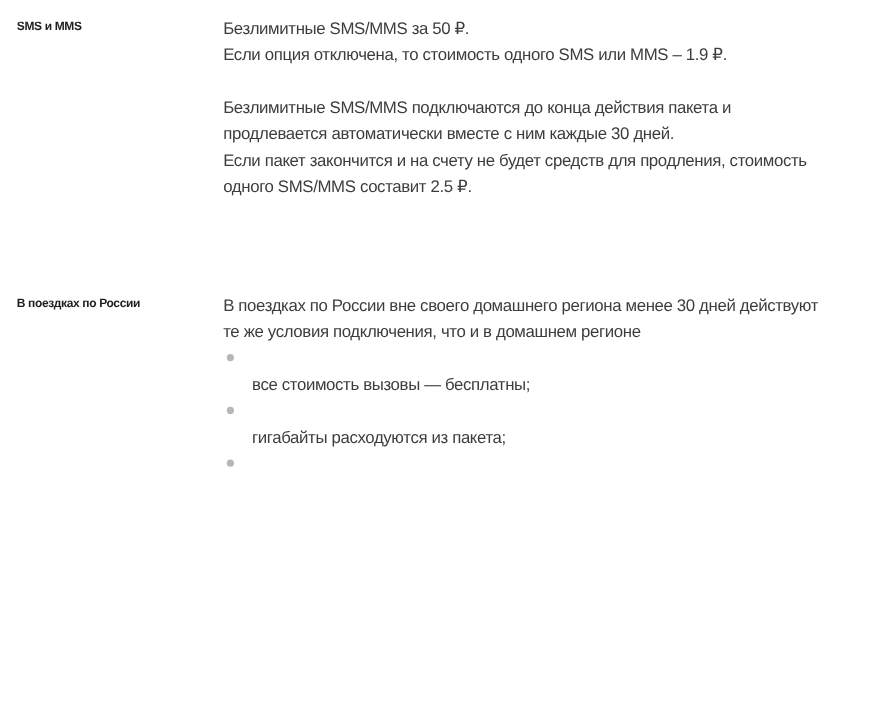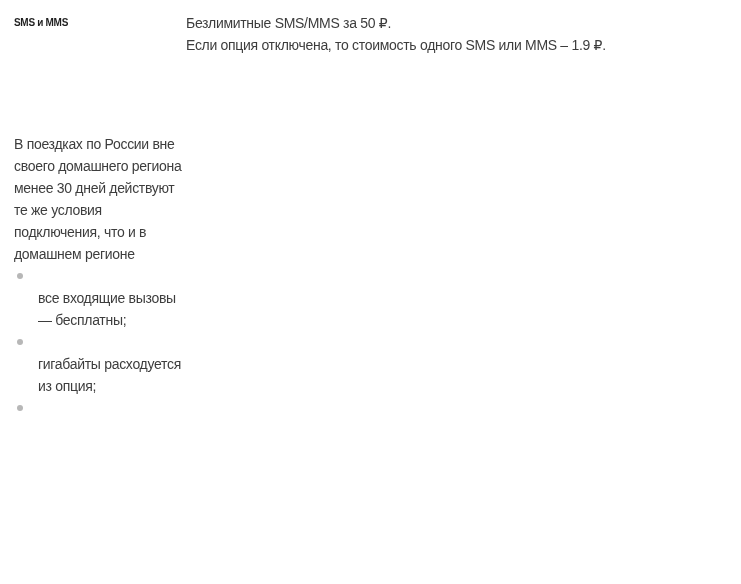--- a/index.html
+++ b/index.html
@@ -72,33 +72,38 @@
 </head>
 <body>
 
 <div class="doc">
 
   <section class="section-row">
     <h3 class="section-label">SMS и MMS</h3>
     <div class="section-content">
       <p class="para">Безлимитные SMS/MMS за 50 ₽.
 Если опция отключена, то стоимость одного SMS или MMS – 1.9 ₽.</p>
+      <p class="para">Безлимитные SMS/MMS подключаются до конца действия пакета и
+продлевается автоматически вместе с ним каждые 30 дней.
+Если пакет закончится и на счету не будет средств для продления, стоимость
+одного SMS/MMS составит 2.5 ₽.</p>
     </div>
   </section>
 
   <section class="section-row">
+    <h3 class="section-label">В поездках по России</h3>
     <div class="section-content">
       <p class="para intro">В поездках по России вне своего домашнего региона менее 30 дней действуют
 те же условия подключения, что и в домашнем регионе</p>
       <ul class="bullet-list">
         <li>
-          <span class="dot"></span><span class="li-text">все входящие вызовы — бесплатны;</span>
+          <span class="dot"></span><span class="li-text">все стоимость вызовы — бесплатны;</span>
         </li>
         <li>
-          <span class="dot"></span><span class="li-text">гигабайты расходуется из опция;</span>
+          <span class="dot"></span><span class="li-text">гигабайты расходуются из пакета;</span>
         </li>
         <li>
           <span class="dot"></span>
         </li>
       </ul>
 
     </div>
   </section>
 
 </div>

